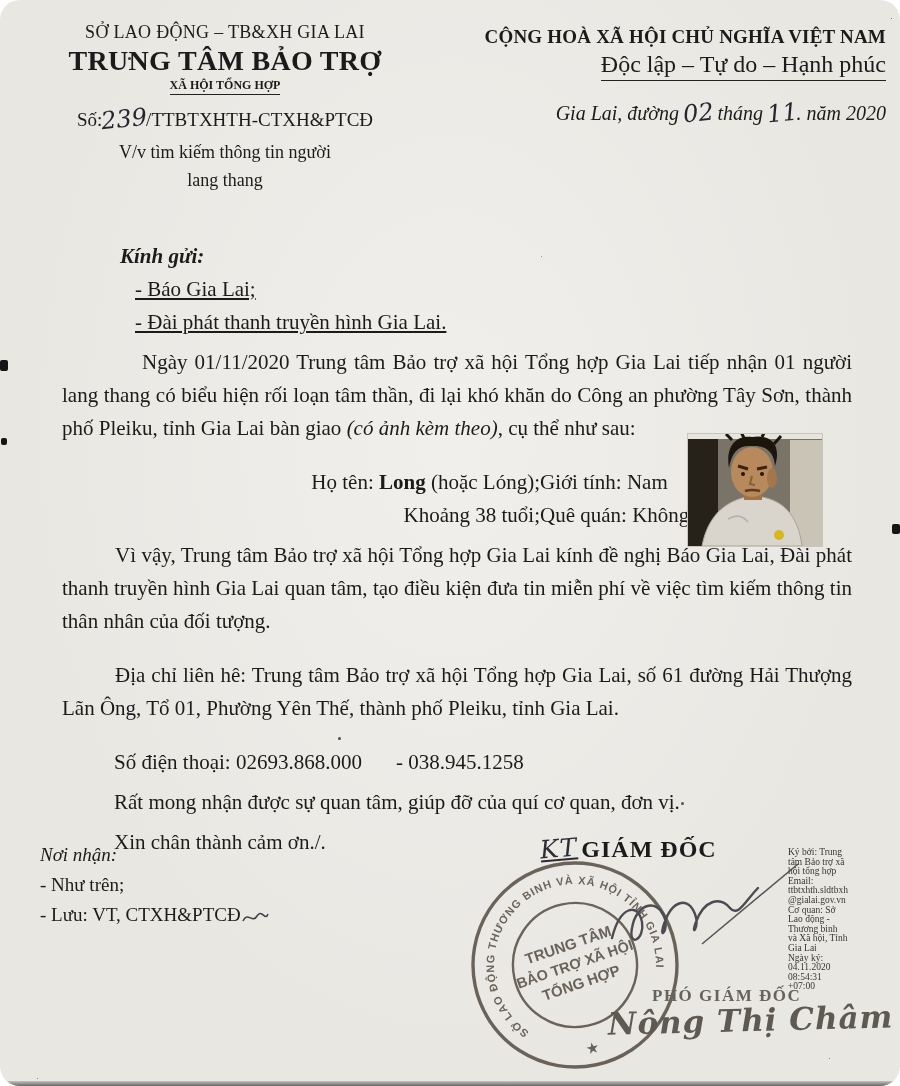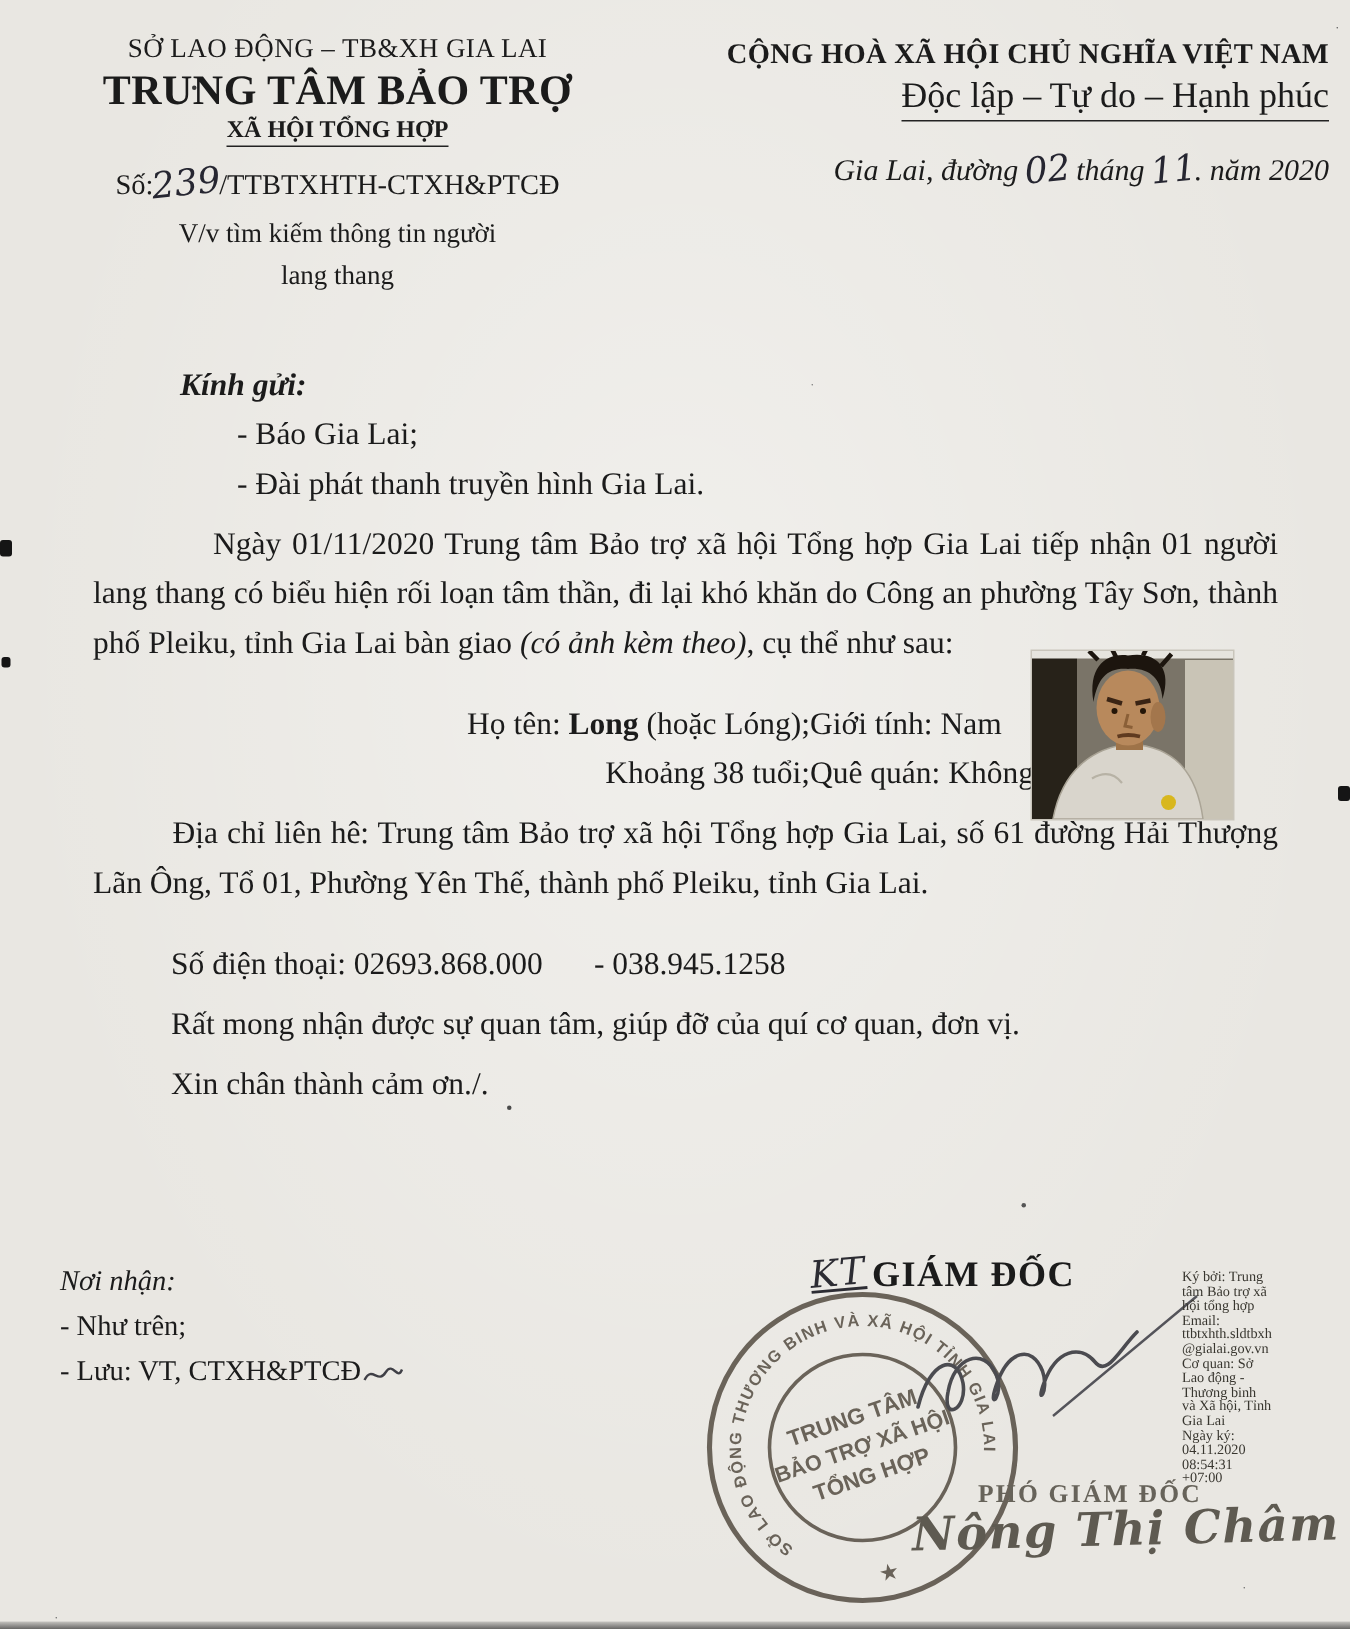--- a/index.html
+++ b/index.html
@@ -3,40 +3,41 @@
 <meta charset="utf-8">
 <style>
   html,body{margin:0;padding:0;}
   .paper{
     position:relative;width:900px;height:1086px;overflow:hidden;
     background:
       radial-gradient(ellipse at 50% 40%, rgba(255,255,255,.35), rgba(0,0,0,0) 70%),
       #e9e7e2;
     font-family:"Liberation Serif","DejaVu Serif",serif;
     color:#1b1b1b;
+    border-radius:20px;
   }
   
   .lh-left{position:absolute;left:40px;top:22px;width:370px;text-align:center;}
   .lh-left .l1{font-size:18px;letter-spacing:.3px;}
   .lh-left .l2{font-size:28px;font-weight:bold;margin-top:2px;letter-spacing:.3px;}
-  .lh-left .l3{font-size:16px;font-weight:bold;margin-top:1px;}
+  .lh-left .l3{font-size:12px;font-weight:bold;margin-top:1px;}
   .lh-left .l3 span{display:inline-block;border-bottom:1.5px solid #222;padding-bottom:1px;}
   .so-line{font-size:19px;margin-top:9px;}
   .subject{font-size:18px;margin-top:6px;line-height:28px;}
   .hand{font-family:"DejaVu Serif",serif;font-style:italic;color:#262631;display:inline-block;}
   .hand.num{font-size:24px;transform:rotate(-6deg) translateY(1px);margin:0 -1px;}
   .lh-right{position:absolute;left:444px;top:26px;width:442px;text-align:right;}
   .lh-right .n1{font-size:19px;font-weight:bold;letter-spacing:.2px;}
   .lh-right .n2{font-size:24px;font-weight:normal;margin-top:3px;}
   .lh-right .n2 span{display:inline-block;border-bottom:1.6px solid #222;padding-bottom:2px;}
   .date-line{font-size:20px;font-style:italic;margin-top:17px;}
   
   .bodytext{position:absolute;left:62px;top:240px;width:790px;font-size:21px;line-height:33px;}
   .salutation{font-weight:bold;margin-left:58px;font-style:italic;}
-  .recipient{margin-left:96px;}
+  .recipient{margin-left:73px;text-decoration:underline;}
   .para{text-align:justify;text-indent:53px;margin-top:7px;}
   .para.p1{text-indent:80px;}
   .ital{font-style:italic;}
   .details{margin-left:58px;margin-top:4px;}
   .drow{display:flex;}
   .dcol1{width:420px;text-align:right;}
   .indented{margin-left:52px;margin-top:7px;}
   .gap{display:inline-block;width:34px;}
   
   .photo{position:absolute;left:688px;top:434px;width:134px;height:112px;box-shadow:0 0 0 1px #c9c5bb;}
@@ -96,20 +97,21 @@
     <div class="details">
       <div class="drow">
         <div class="dcol1"><span>Họ tên: </span><b>Long</b><span> (hoặc Lóng);</span></div>
         <div>Giới tính: Nam</div>
       </div>
       <div class="drow">
         <div class="dcol1">Khoảng 38 tuổi;</div>
         <div>Quê quán: Không rõ</div>
       </div>
     </div>
+    <p class="para">Vì vậy, Trung tâm Bảo trợ xã hội Tổng hợp Gia Lai kính đề nghị Báo Gia Lai, Đài phát thanh truyền hình Gia Lai quan tâm, tạo điều kiện đưa tin miễn phí về việc tìm kiếm thông tin thân nhân của đối tượng.</p>
     <p class="para">Địa chỉ liên hê: Trung tâm Bảo trợ xã hội Tổng hợp Gia Lai, số 61 đường Hải Thượng Lãn Ông, Tổ 01, Phường Yên Thế, thành phố Pleiku, tỉnh Gia Lai.</p>
     <div class="indented"><span>Số điện thoại: 02693.868.000</span><span class="gap"></span><span>- 038.945.1258</span></div>
     <div class="indented">Rất mong nhận được sự quan tâm, giúp đỡ của quí cơ quan, đơn vị.</div>
     <div class="indented">Xin chân thành cảm ơn./.</div>
   </main>
 
   <div class="photo">
     <svg width="134" height="112" viewBox="0 0 134 112" xmlns="http://www.w3.org/2000/svg">
       <rect width="134" height="112" fill="#7a7468"></rect>
       <rect x="0" y="0" width="30" height="112" fill="#272219"></rect>

